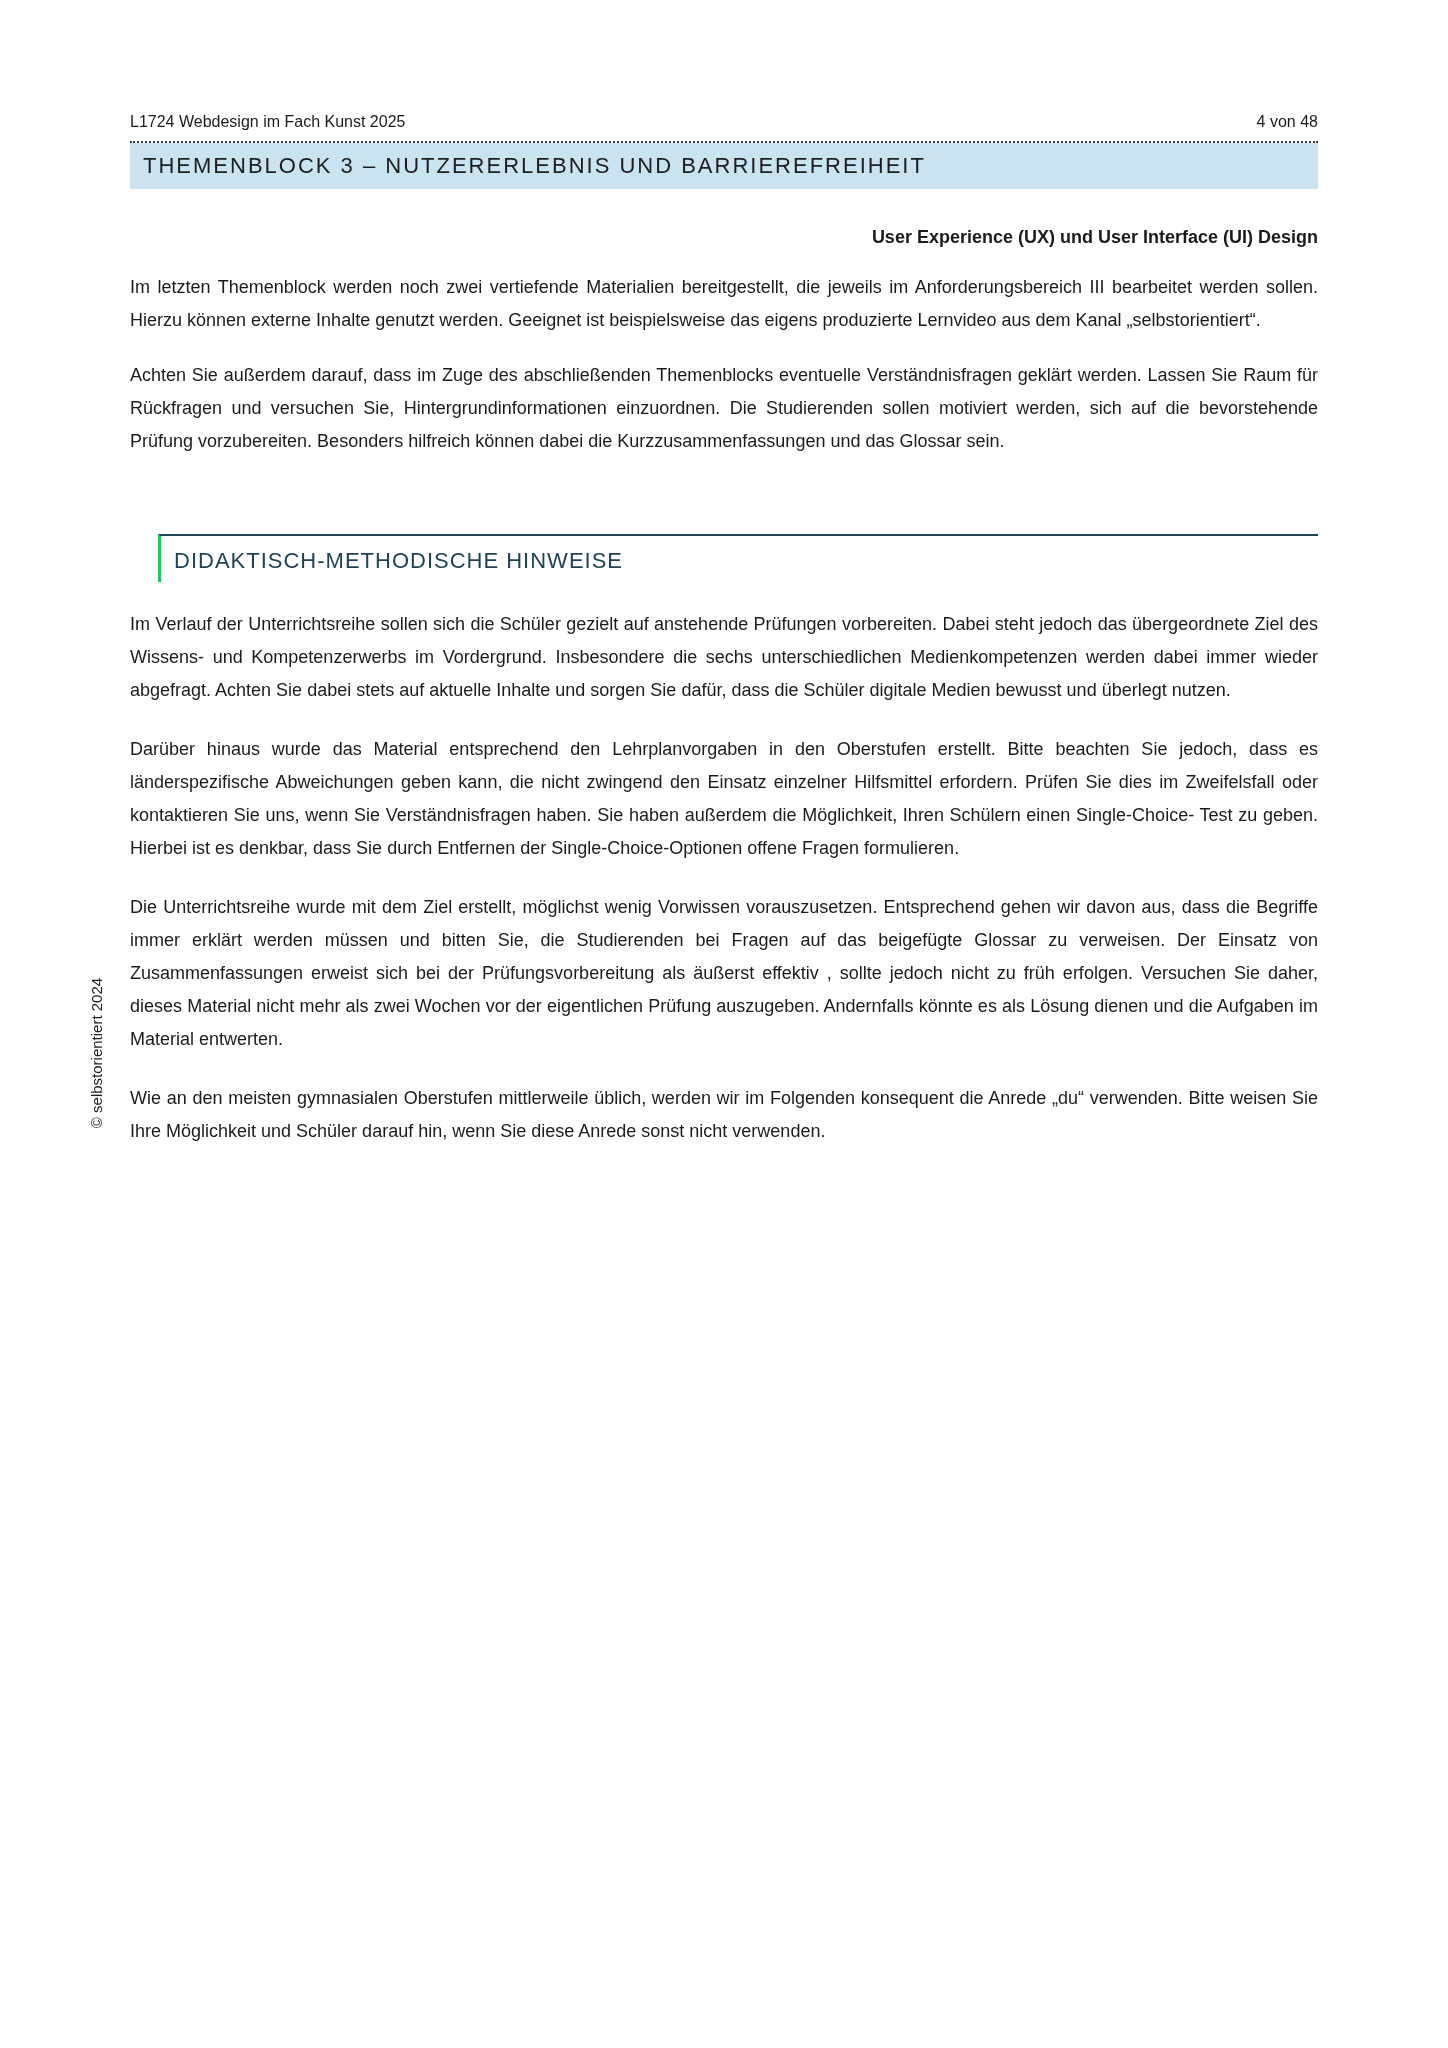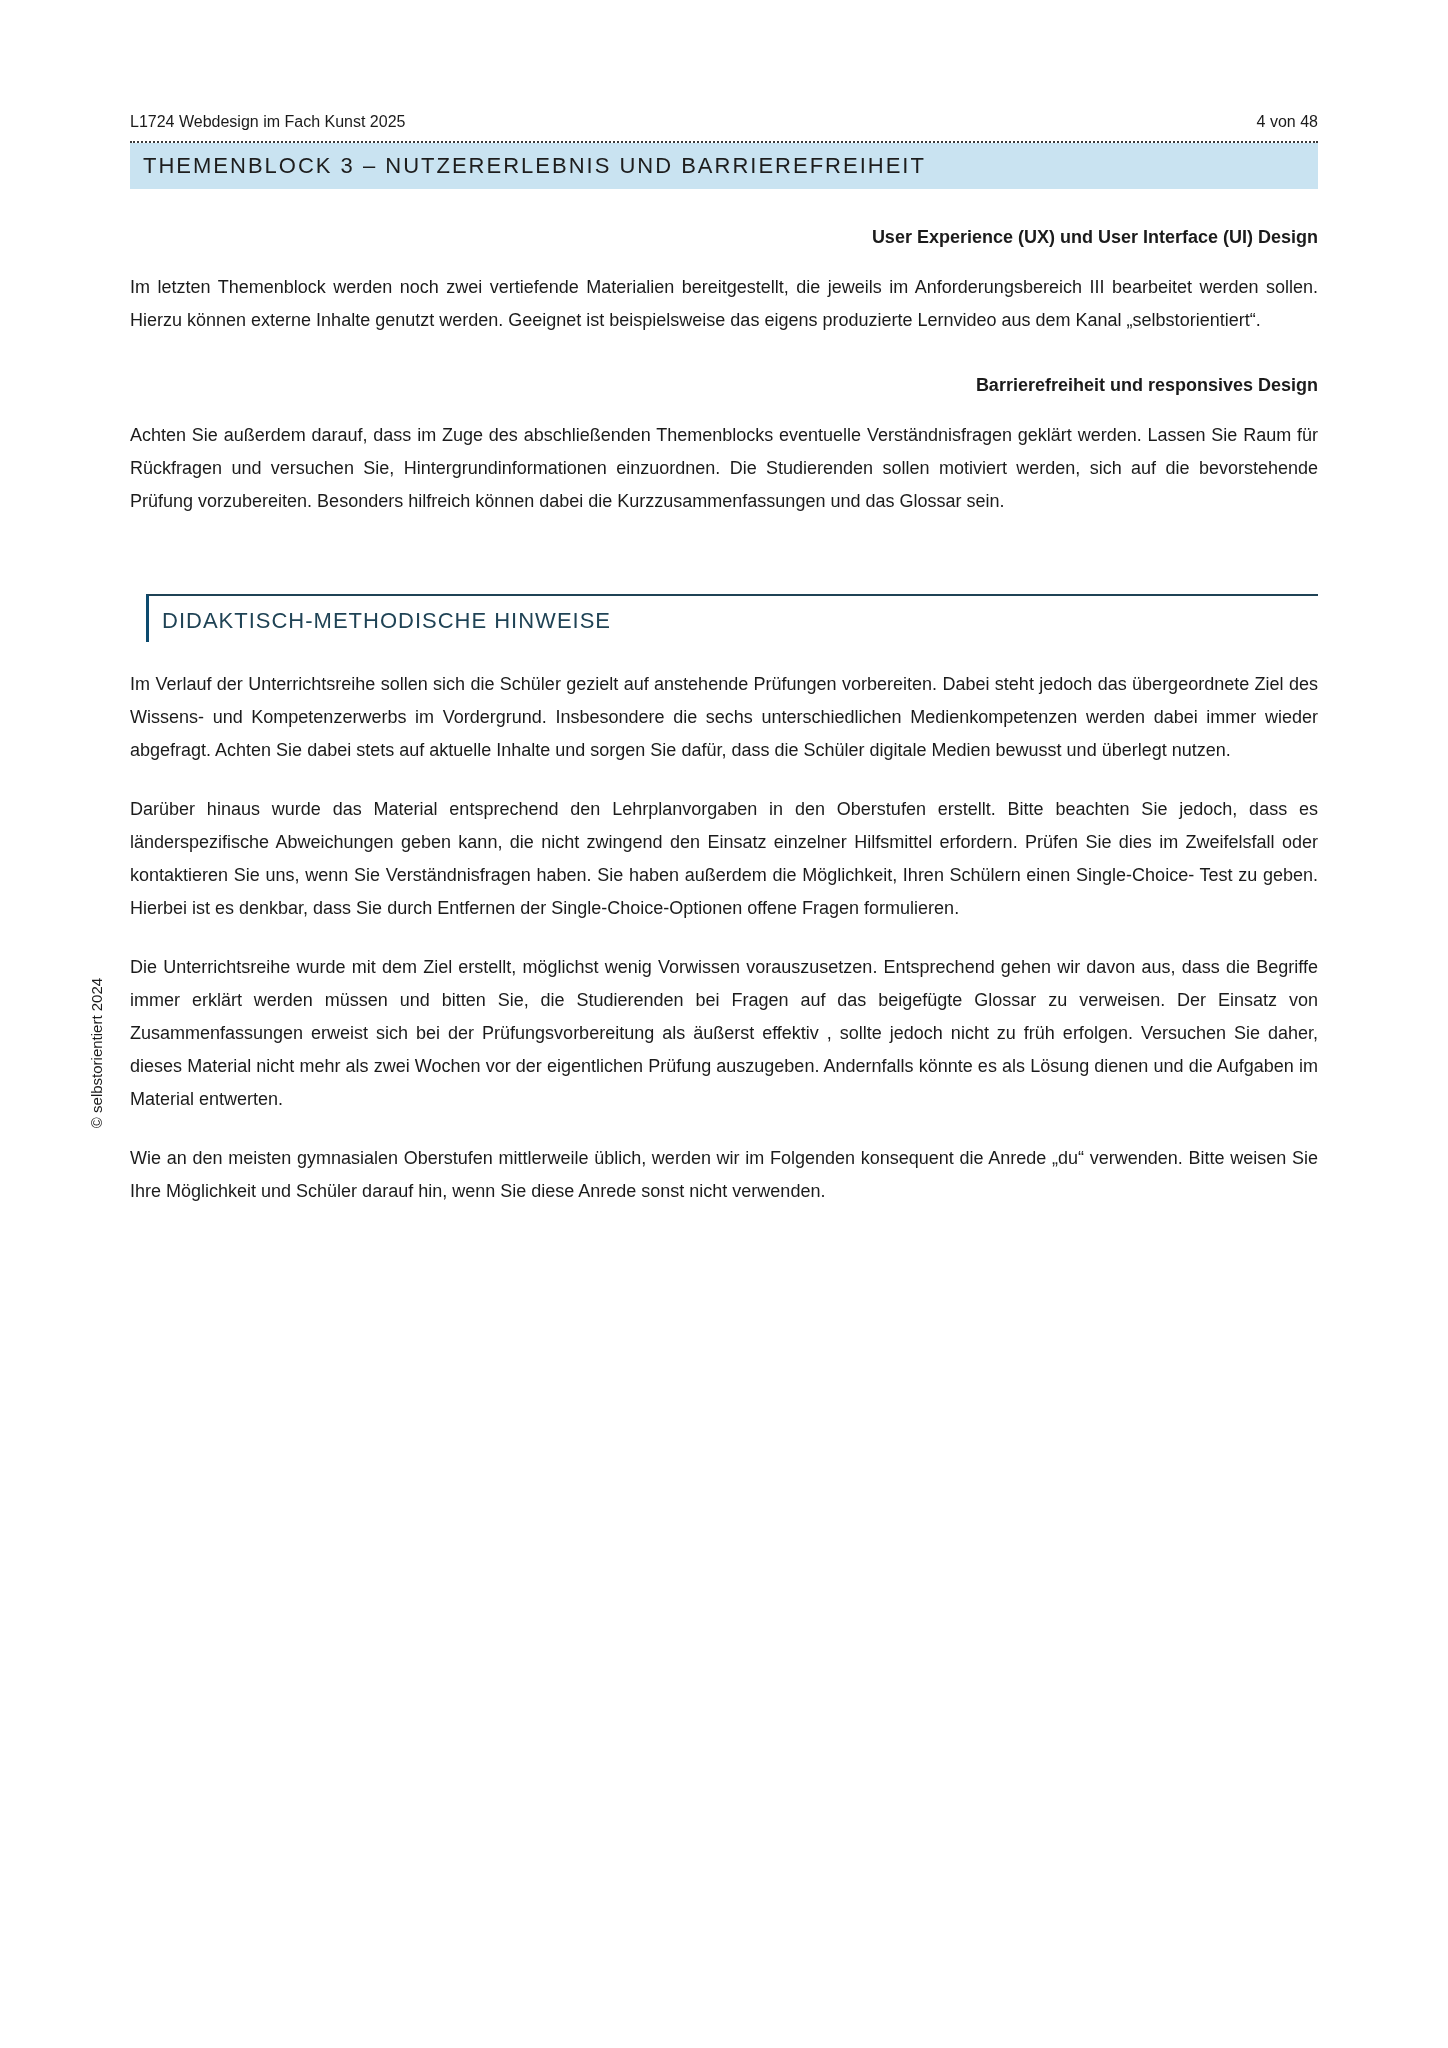--- a/index.html
+++ b/index.html
@@ -45,23 +45,23 @@
   .para {
     font-size: 18px;
     line-height: 33px;
     text-align: justify;
     margin-top: 22px;
     color: #1b1b1b;
   }
 
   .didaktisch-box {
     margin-top: 76px;
-    margin-left: 16px;
+    margin-left: 28px;
     border-top: 2px solid #1f4355;
-    border-left: 3px solid #0c4a6e;
+    border-left: 3px solid #22c55e;
     padding: 12px 0 8px 13px;
   }
 
   .didaktisch-heading {
     font-size: 22px;
     line-height: 26px;
     letter-spacing: 1px;
     color: #1f4355;
     font-weight: normal;
   }
@@ -89,21 +89,20 @@
     <span>L1724 Webdesign im Fach Kunst 2025</span>
     <span>4 von 48</span>
   </div>
 
   <div class="themenblock-banner">THEMENBLOCK 3 – NUTZERERLEBNIS UND BARRIEREFREIHEIT</div>
 
   <div class="subheading">User Experience (UX) und User Interface (UI) Design</div>
 
   <p class="para">Im letzten Themenblock werden noch zwei vertiefende Materialien bereitgestellt, die jeweils im Anforderungsbereich III bearbeitet werden sollen. Hierzu können externe Inhalte genutzt werden. Geeignet ist beispielsweise das eigens produzierte Lernvideo aus dem Kanal „selbstorientiert“.</p>
 
-  <div class="subheading">Barrierefreiheit und responsives Design</div>
 
   <p class="para">Achten Sie außerdem darauf, dass im Zuge des abschließenden Themenblocks eventuelle Verständnisfragen geklärt werden. Lassen Sie Raum für Rückfragen und versuchen Sie, Hintergrundinformationen einzuordnen. Die Studierenden sollen motiviert werden, sich auf die bevorstehende Prüfung vorzubereiten. Besonders hilfreich können dabei die Kurzzusammenfassungen und das Glossar sein.</p>
 
   <div class="didaktisch-box">
     <div class="didaktisch-heading">DIDAKTISCH-METHODISCHE HINWEISE</div>
   </div>
 
   <p class="para didaktisch-para">Im Verlauf der Unterrichtsreihe sollen sich die Schüler gezielt auf anstehende Prüfungen vorbereiten. Dabei steht jedoch das übergeordnete Ziel des Wissens- und Kompetenzerwerbs im Vordergrund. Insbesondere die sechs unterschiedlichen Medienkompetenzen werden dabei immer wieder abgefragt. Achten Sie dabei stets auf aktuelle Inhalte und sorgen Sie dafür, dass die Schüler digitale Medien bewusst und überlegt nutzen.</p>
 
   <p class="para didaktisch-para">Darüber hinaus wurde das Material entsprechend den Lehrplanvorgaben in den Oberstufen erstellt. Bitte beachten Sie jedoch, dass es länderspezifische Abweichungen geben kann, die nicht zwingend den Einsatz einzelner Hilfsmittel erfordern. Prüfen Sie dies im Zweifelsfall oder kontaktieren Sie uns, wenn Sie Verständnisfragen haben. Sie haben außerdem die Möglichkeit, Ihren Schülern einen Single-Choice- Test zu geben. Hierbei ist es denkbar, dass Sie durch Entfernen der Single-Choice-Optionen offene Fragen formulieren.</p>

